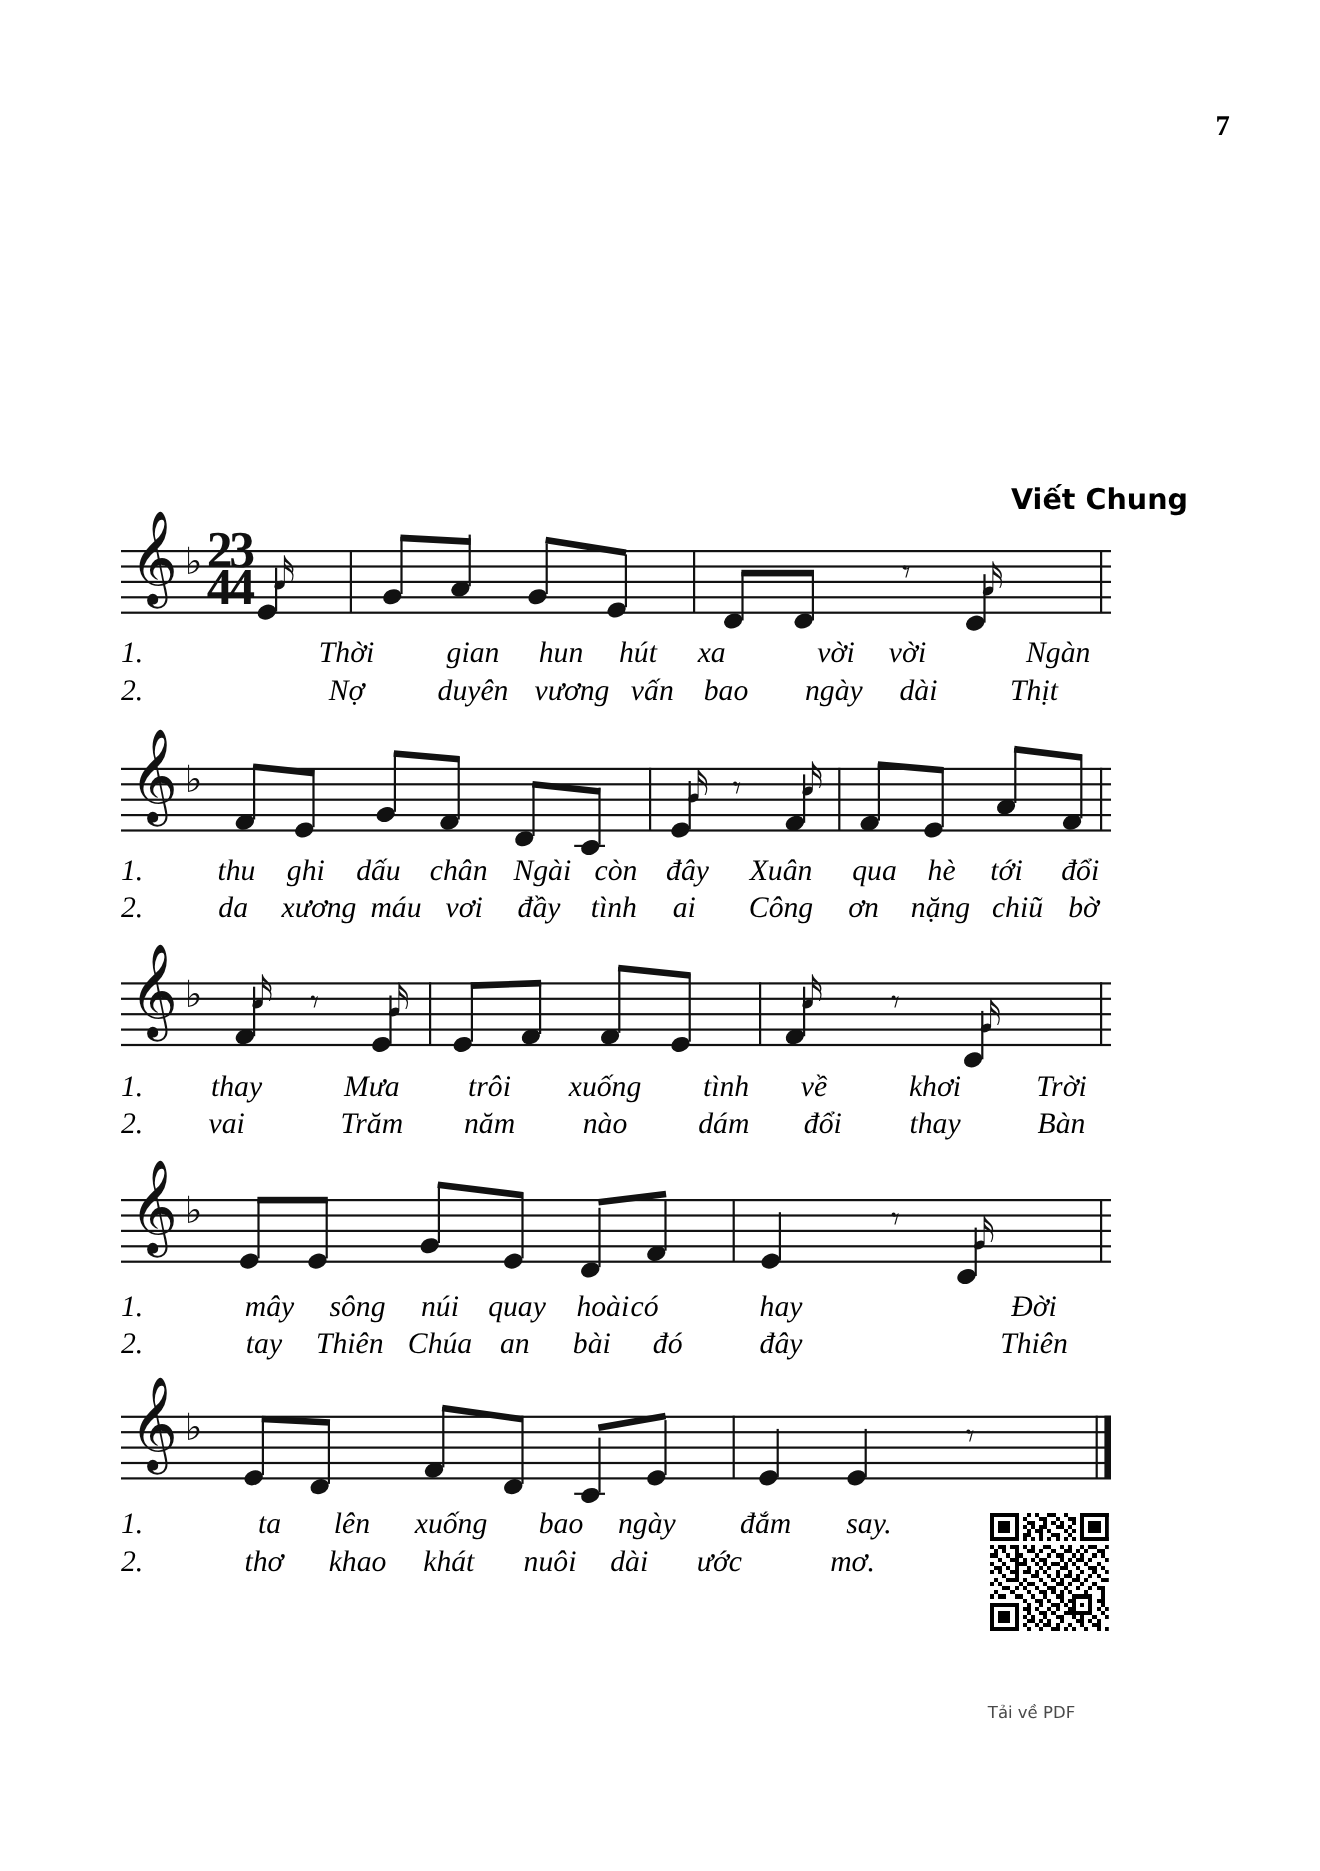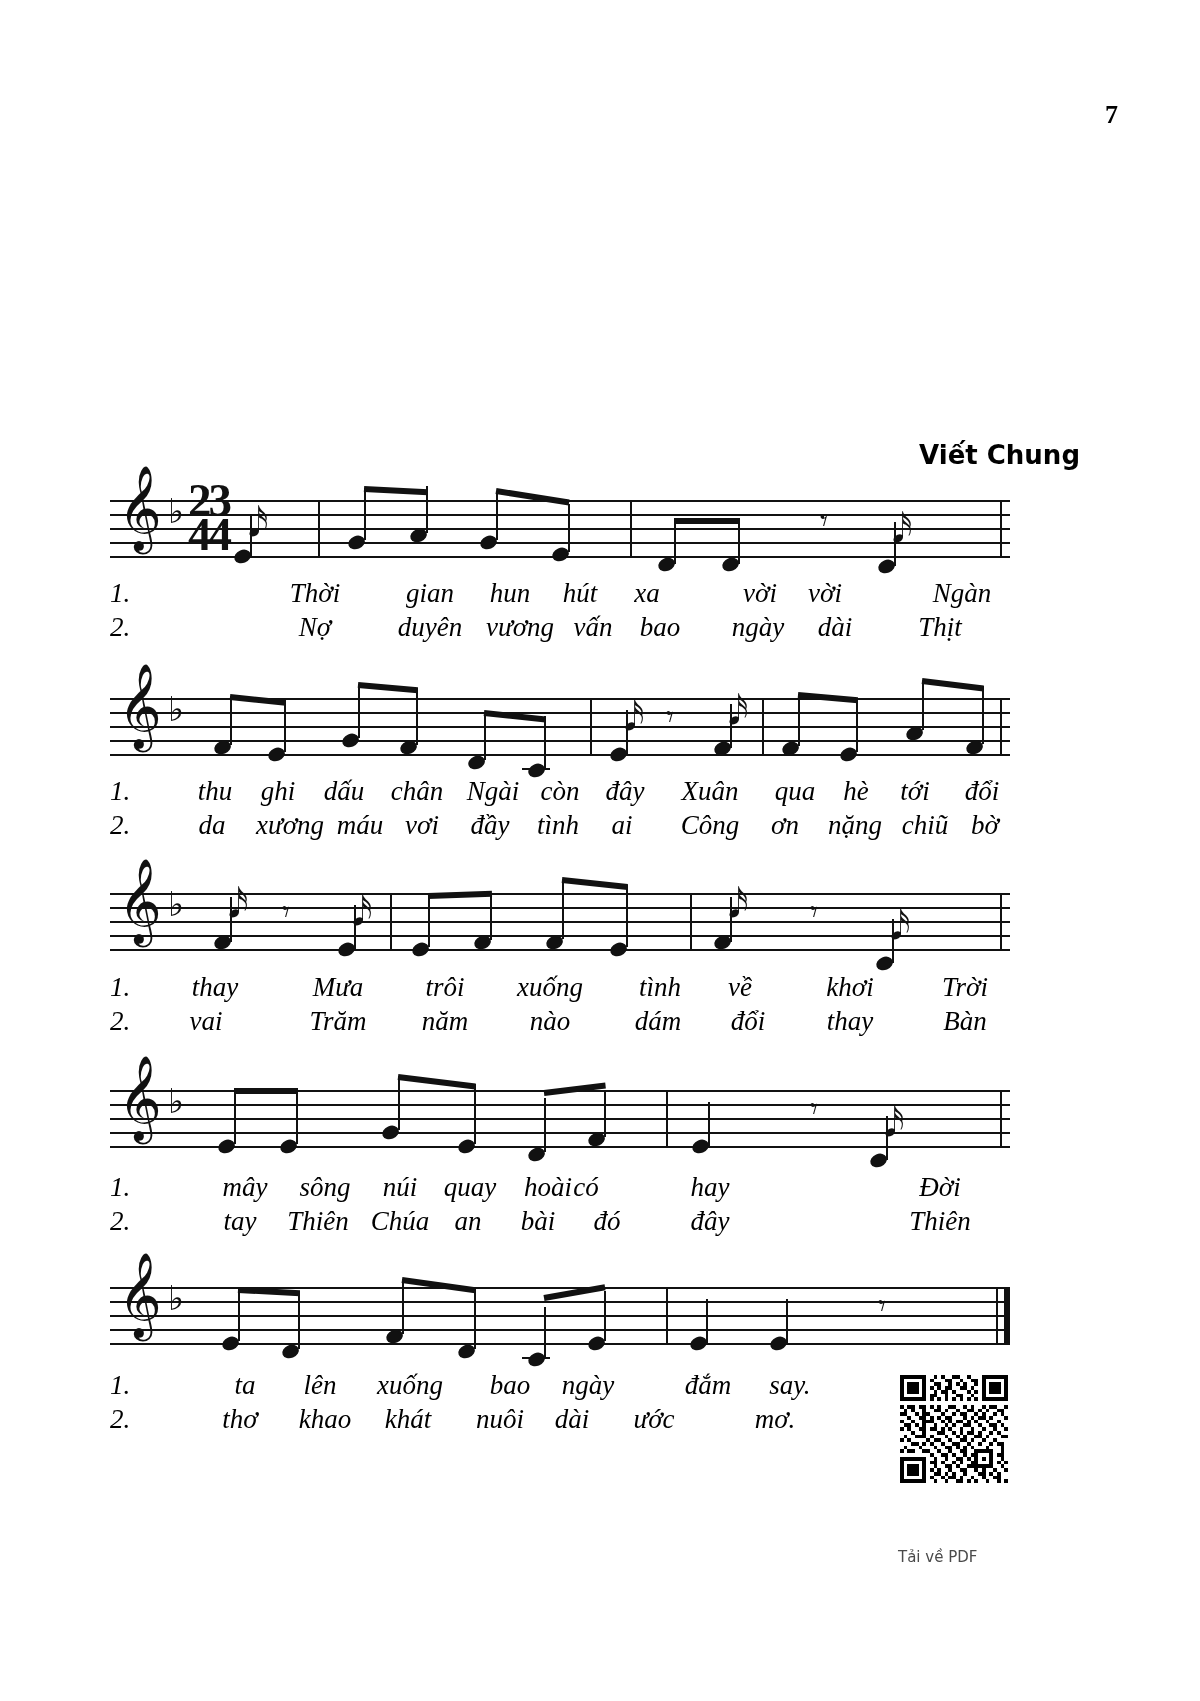--- a/index.html
+++ b/index.html
@@ -581,21 +581,21 @@
   </div>
 
   <div class="lyrics" style="top:1370px;">
     <div class="lyric-row">
       <span class="verse-num">1.</span>
       <span class="syl" style="left:135px">ta</span>
       <span class="syl" style="left:210px">lên</span>
       <span class="syl" style="left:300px">xuống</span>
       <span class="syl" style="left:400px">bao</span>
       <span class="syl" style="left:478px">ngày</span>
-      <span class="syl" style="left:598px">đắm</span>
+      <span class="syl" style="left:586px">đắm</span>
       <span class="syl" style="left:680px">say.</span>
     </div>
     <div class="lyric-row">
       <span class="verse-num">2.</span>
       <span class="syl" style="left:130px">thơ</span>
       <span class="syl" style="left:215px">khao</span>
       <span class="syl" style="left:298px">khát</span>
       <span class="syl" style="left:390px">nuôi</span>
       <span class="syl" style="left:462px">dài</span>
       <span class="syl" style="left:544px">ước</span>

